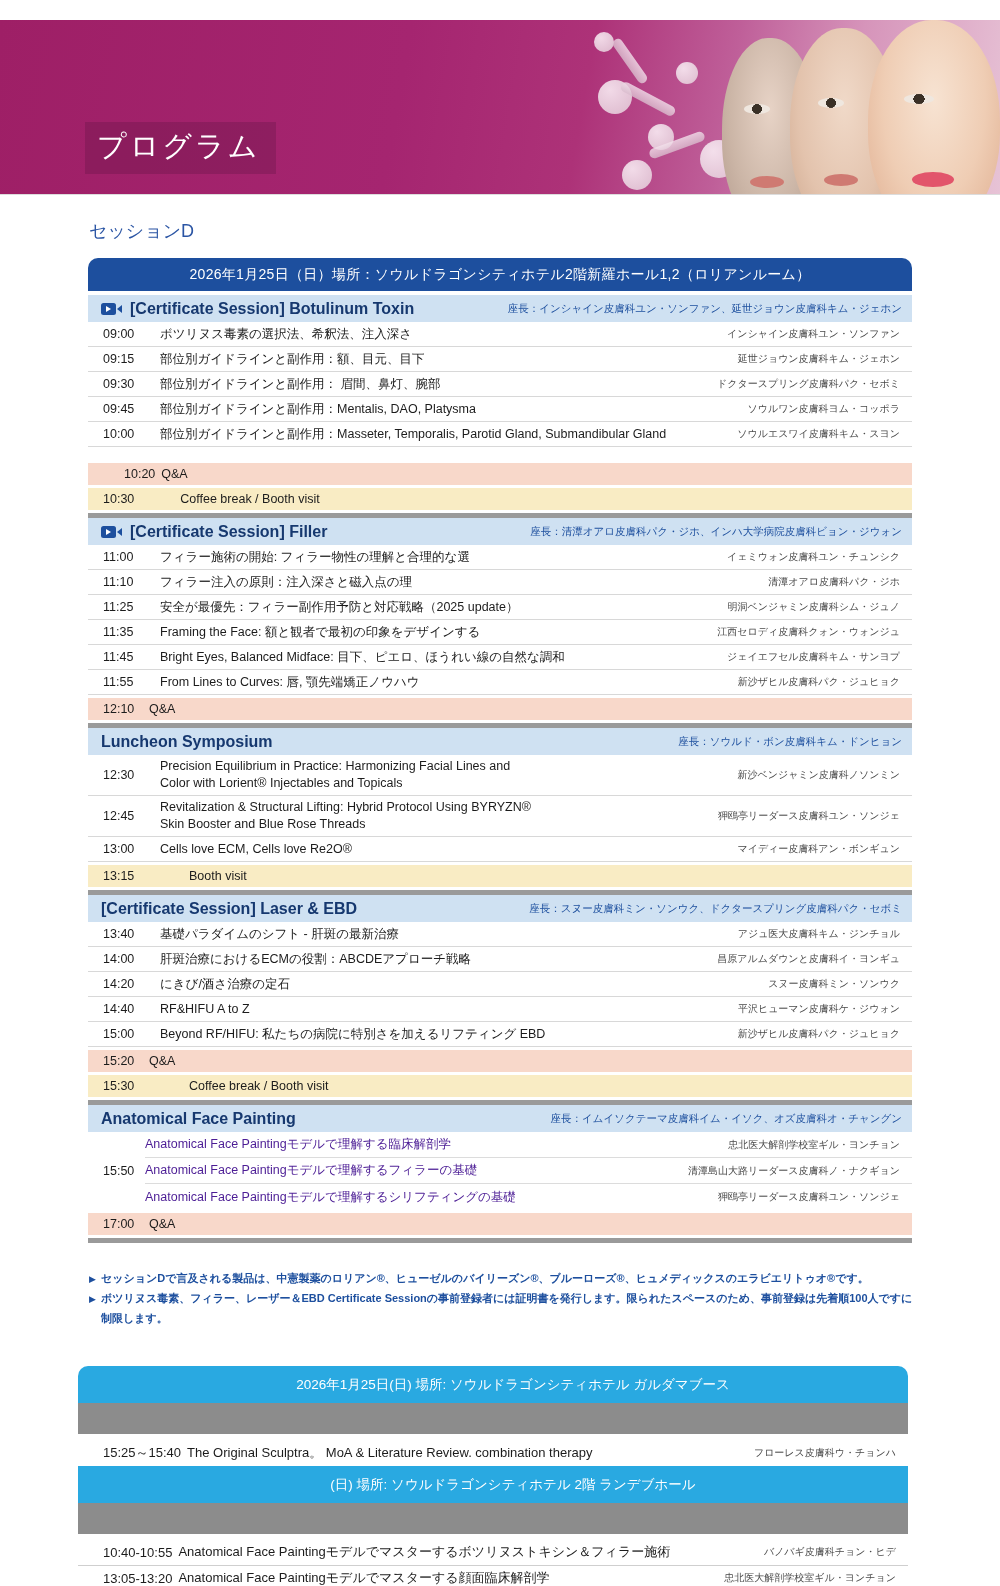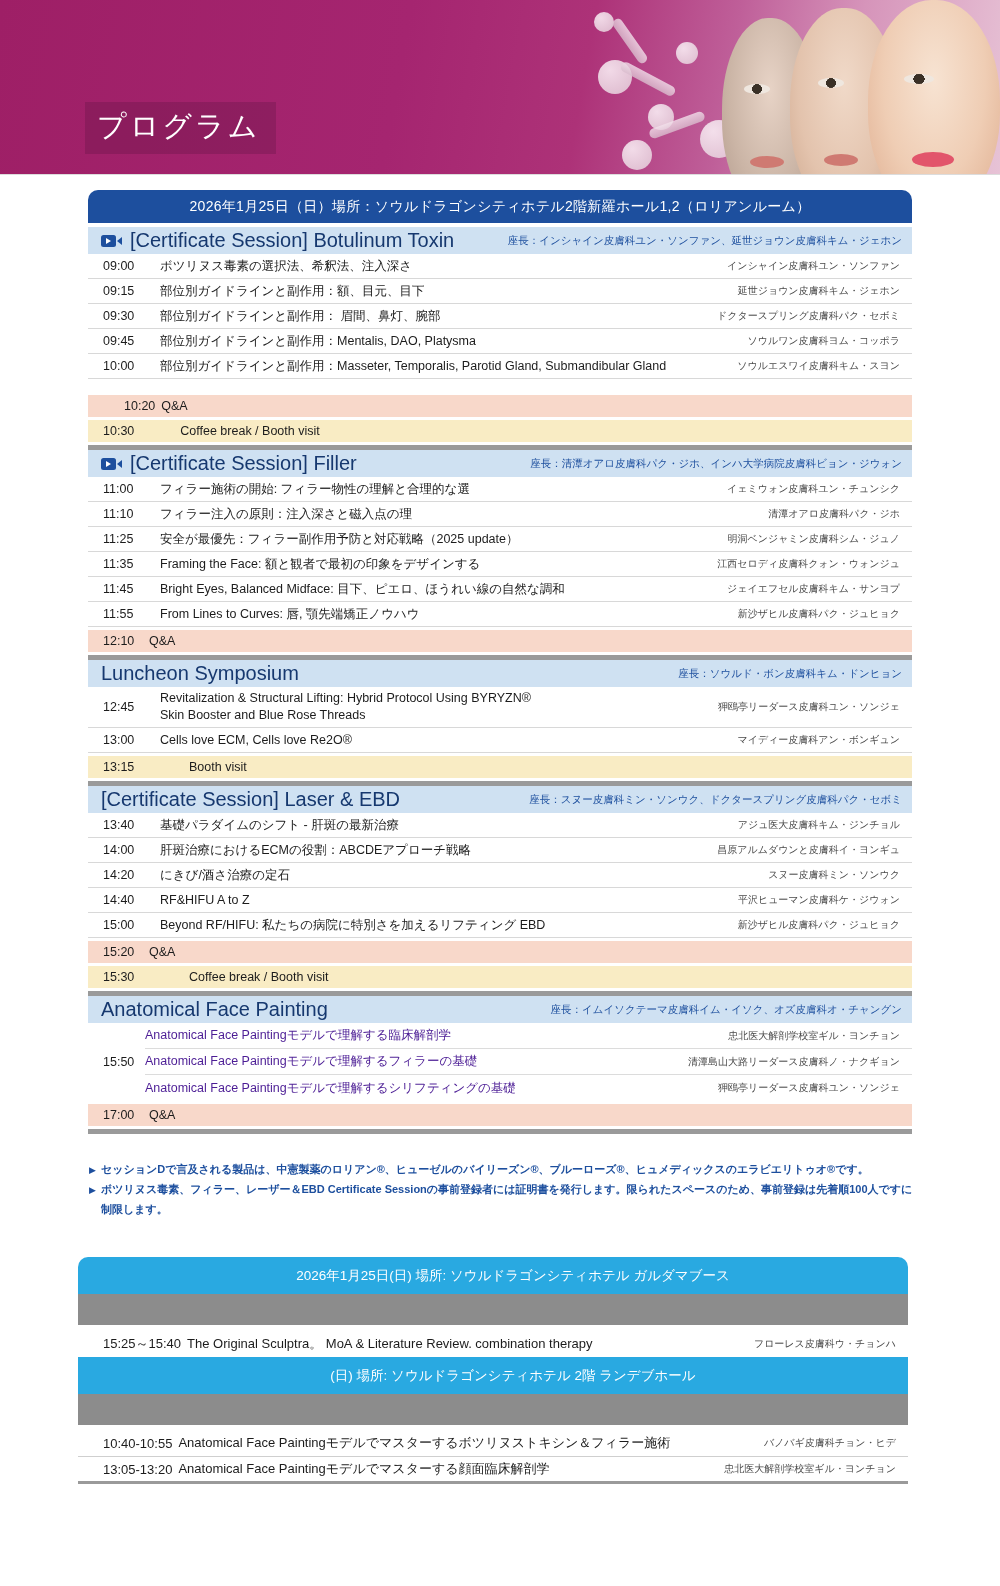--- a/index.html
+++ b/index.html
@@ -2,21 +2,21 @@
 <html><head>
 <meta charset="utf-8">
 <style>
   * { margin:0; padding:0; box-sizing:border-box; }
   body { font-family:"Liberation Sans","DejaVu Sans",sans-serif; background:#fff; }
   .page { width:1000px; height:1586px; position:relative; overflow:hidden; background:#fff; }
 
   
   .banner { position:relative; height:175px; overflow:hidden;
     background:linear-gradient(100deg,#9e1f66 0%,#a52570 40%,#ad3278 58%,#bf5f99 72%,#d694ba 84%,#e7c3d6 100%);
-    border-bottom:1px solid #dcdcdc; }
+    border-bottom:1px solid #dcdcdc;margin-top:20px; }
   .mol { position:absolute; border-radius:50%; background:radial-gradient(circle at 35% 30%,#fdf6fa,#e3cdd9); opacity:.85; }
   .mol-bar { position:absolute; height:10px; border-radius:5px; background:linear-gradient(#f3e2ec,#d9bccd); opacity:.8; }
   .face { position:absolute; border-radius:48% 48% 46% 46%; }
   .face1 { left:722px; top:18px; width:96px; height:190px; background:radial-gradient(ellipse at 50% 38%,#e7d3c6 0%,#cbb5a6 60%,#b49c8e 100%); }
   .face2 { left:790px; top:8px;  width:108px; height:200px; background:radial-gradient(ellipse at 50% 38%,#f0d9c8 0%,#e3c3ad 60%,#cfa98f 100%); }
   .face3 { left:868px; top:0px;  width:132px; height:210px; background:radial-gradient(ellipse at 50% 38%,#f7e3d2 0%,#efcdb4 55%,#dfae90 100%); }
   .eye { position:absolute; width:26px; height:10px; border-radius:50%; background:radial-gradient(circle,#3a3026 0 35%,#efe7df 36%); }
   .lip { position:absolute; width:34px; height:12px; border-radius:50%; background:#cf7a72; }
   .lip3 { background:#e2556b; }
   .banner-title-box { position:absolute; left:85px; top:102px; background:rgba(70,15,50,.22); padding:5px 16px 7px 12px; }
@@ -24,21 +24,21 @@
 
   
   .session-label { margin:24px 0 0 89px; color:#2b55a4; font-size:18px; }
 
   
   .card { width:824px; margin:15px 0 0 88px; }
   .navy-header { background:#1d4f9e; color:#fff; text-align:center; font-size:14px;
     height:33px; line-height:33px; border-radius:10px 10px 0 0; letter-spacing:.3px; }
   .hdr-gap { height:4px; }
   .sec-header { background:#cfe1f2; display:flex; align-items:center; height:27px; padding:0 10px 0 13px; }
-  .sec-title { color:#16386f; font-size:20px; font-weight:normal; white-space:nowrap; }
+  .sec-title { color:#16386f; font-size:16px; font-weight:bold; white-space:nowrap; }
   .sec-chair { margin-left:auto; color:#1d4f9e; font-size:10.5px; white-space:nowrap; }
   .vicon { display:inline-flex; align-items:center; margin-right:8px; }
   .vicon .vbody { width:15px; height:12px; background:#1d4f9e; border-radius:2.5px; position:relative; }
   .vicon .vbody::after { content:""; position:absolute; left:5px; top:3px;
     border-left:5px solid #fff; border-top:3px solid transparent; border-bottom:3px solid transparent; }
   .vicon .vlens { width:0; height:0; border-right:5px solid #1d4f9e;
     border-top:4px solid transparent; border-bottom:4px solid transparent; margin-left:1px; }
 
   .row { display:flex; align-items:center; min-height:25px; border-bottom:1px solid #d8d8d8; padding:1px 12px 1px 15px; }
   .row-time { width:57px; flex-shrink:0; font-size:12.5px; color:#1c1c1c; }
@@ -111,20 +111,21 @@
       <span class="face face3">
           <span class="eye" style="left:36px;top:74px;width:30px;"></span>
           <span class="lip lip3" style="left:44px;top:152px;width:42px;height:15px;"></span>
         </span>
     </div>
     <div class="banner-title-box">
       <span class="banner-title">プログラム</span>
     </div>
   </div>
 
+  <div class="session-label">セッションD</div>
 
   <div class="card">
     <div class="navy-header">2026年1月25日（日）場所：ソウルドラゴンシティホテル2階新羅ホール1,2（ロリアンルーム）</div>
     <div class="hdr-gap"></div>
 
     <div class="sec-header">
       <span class="vicon">
           <span class="vbody"></span>
           <span class="vlens"></span>
         </span>
@@ -206,20 +207,26 @@
     </div>
     <div class="band band-qa">
       <span class="band-time">12:10</span>
       <span>Q&amp;A</span>
     </div>
 
     <div class="sep"></div>
     <div class="sec-header">
       <span class="sec-title">Luncheon Symposium</span>
       <span class="sec-chair">座長：ソウルド・ボン皮膚科キム・ドンヒョン</span>
+    </div>
+    <div class="row tall">
+      <span class="row-time">12:30</span>
+      <span class="row-title">Precision Equilibrium in Practice: Harmonizing Facial Lines and
+Color with Lorient® Injectables and Topicals</span>
+      <span class="row-speaker">新沙ベンジャミン皮膚科ノソンミン</span>
     </div>
     <div class="row tall">
       <span class="row-time">12:45</span>
       <span class="row-title">Revitalization &amp; Structural Lifting: Hybrid Protocol Using BYRYZN®
 Skin Booster and Blue Rose Threads</span>
       <span class="row-speaker">狎鴎亭リーダース皮膚科ユン・ソンジェ</span>
     </div>
     <div class="row">
       <span class="row-time">13:00</span>
       <span class="row-title">Cells love ECM, Cells love Re2O®</span>

